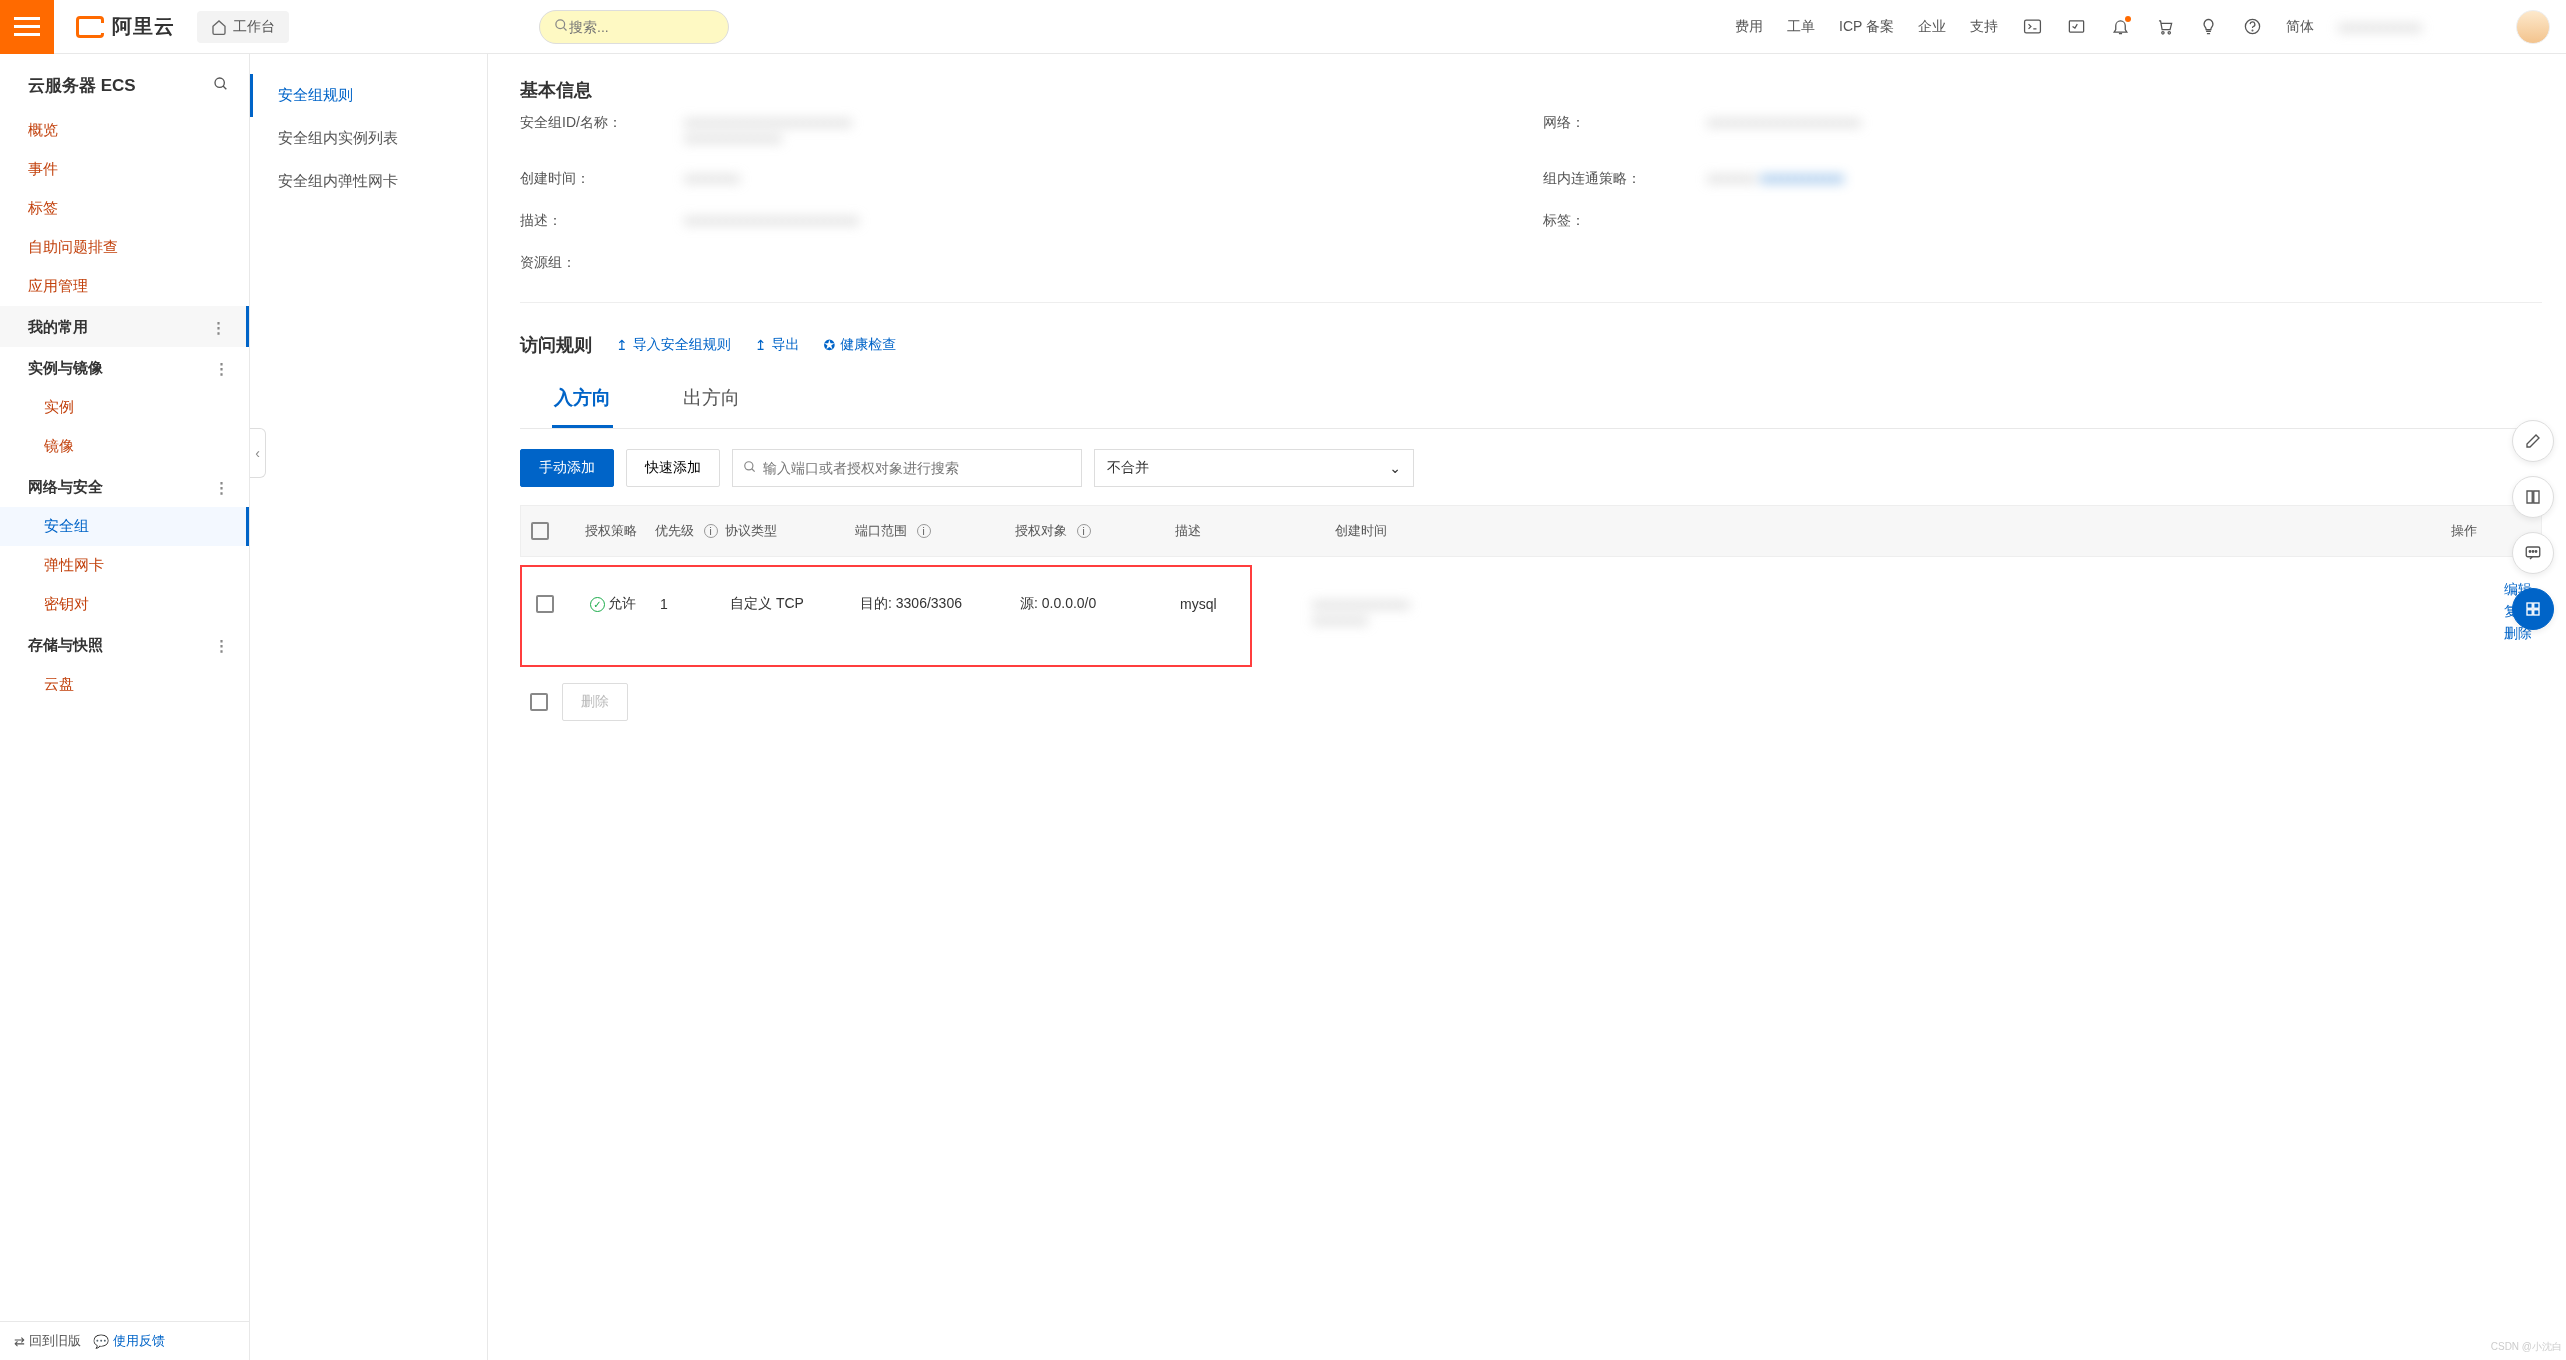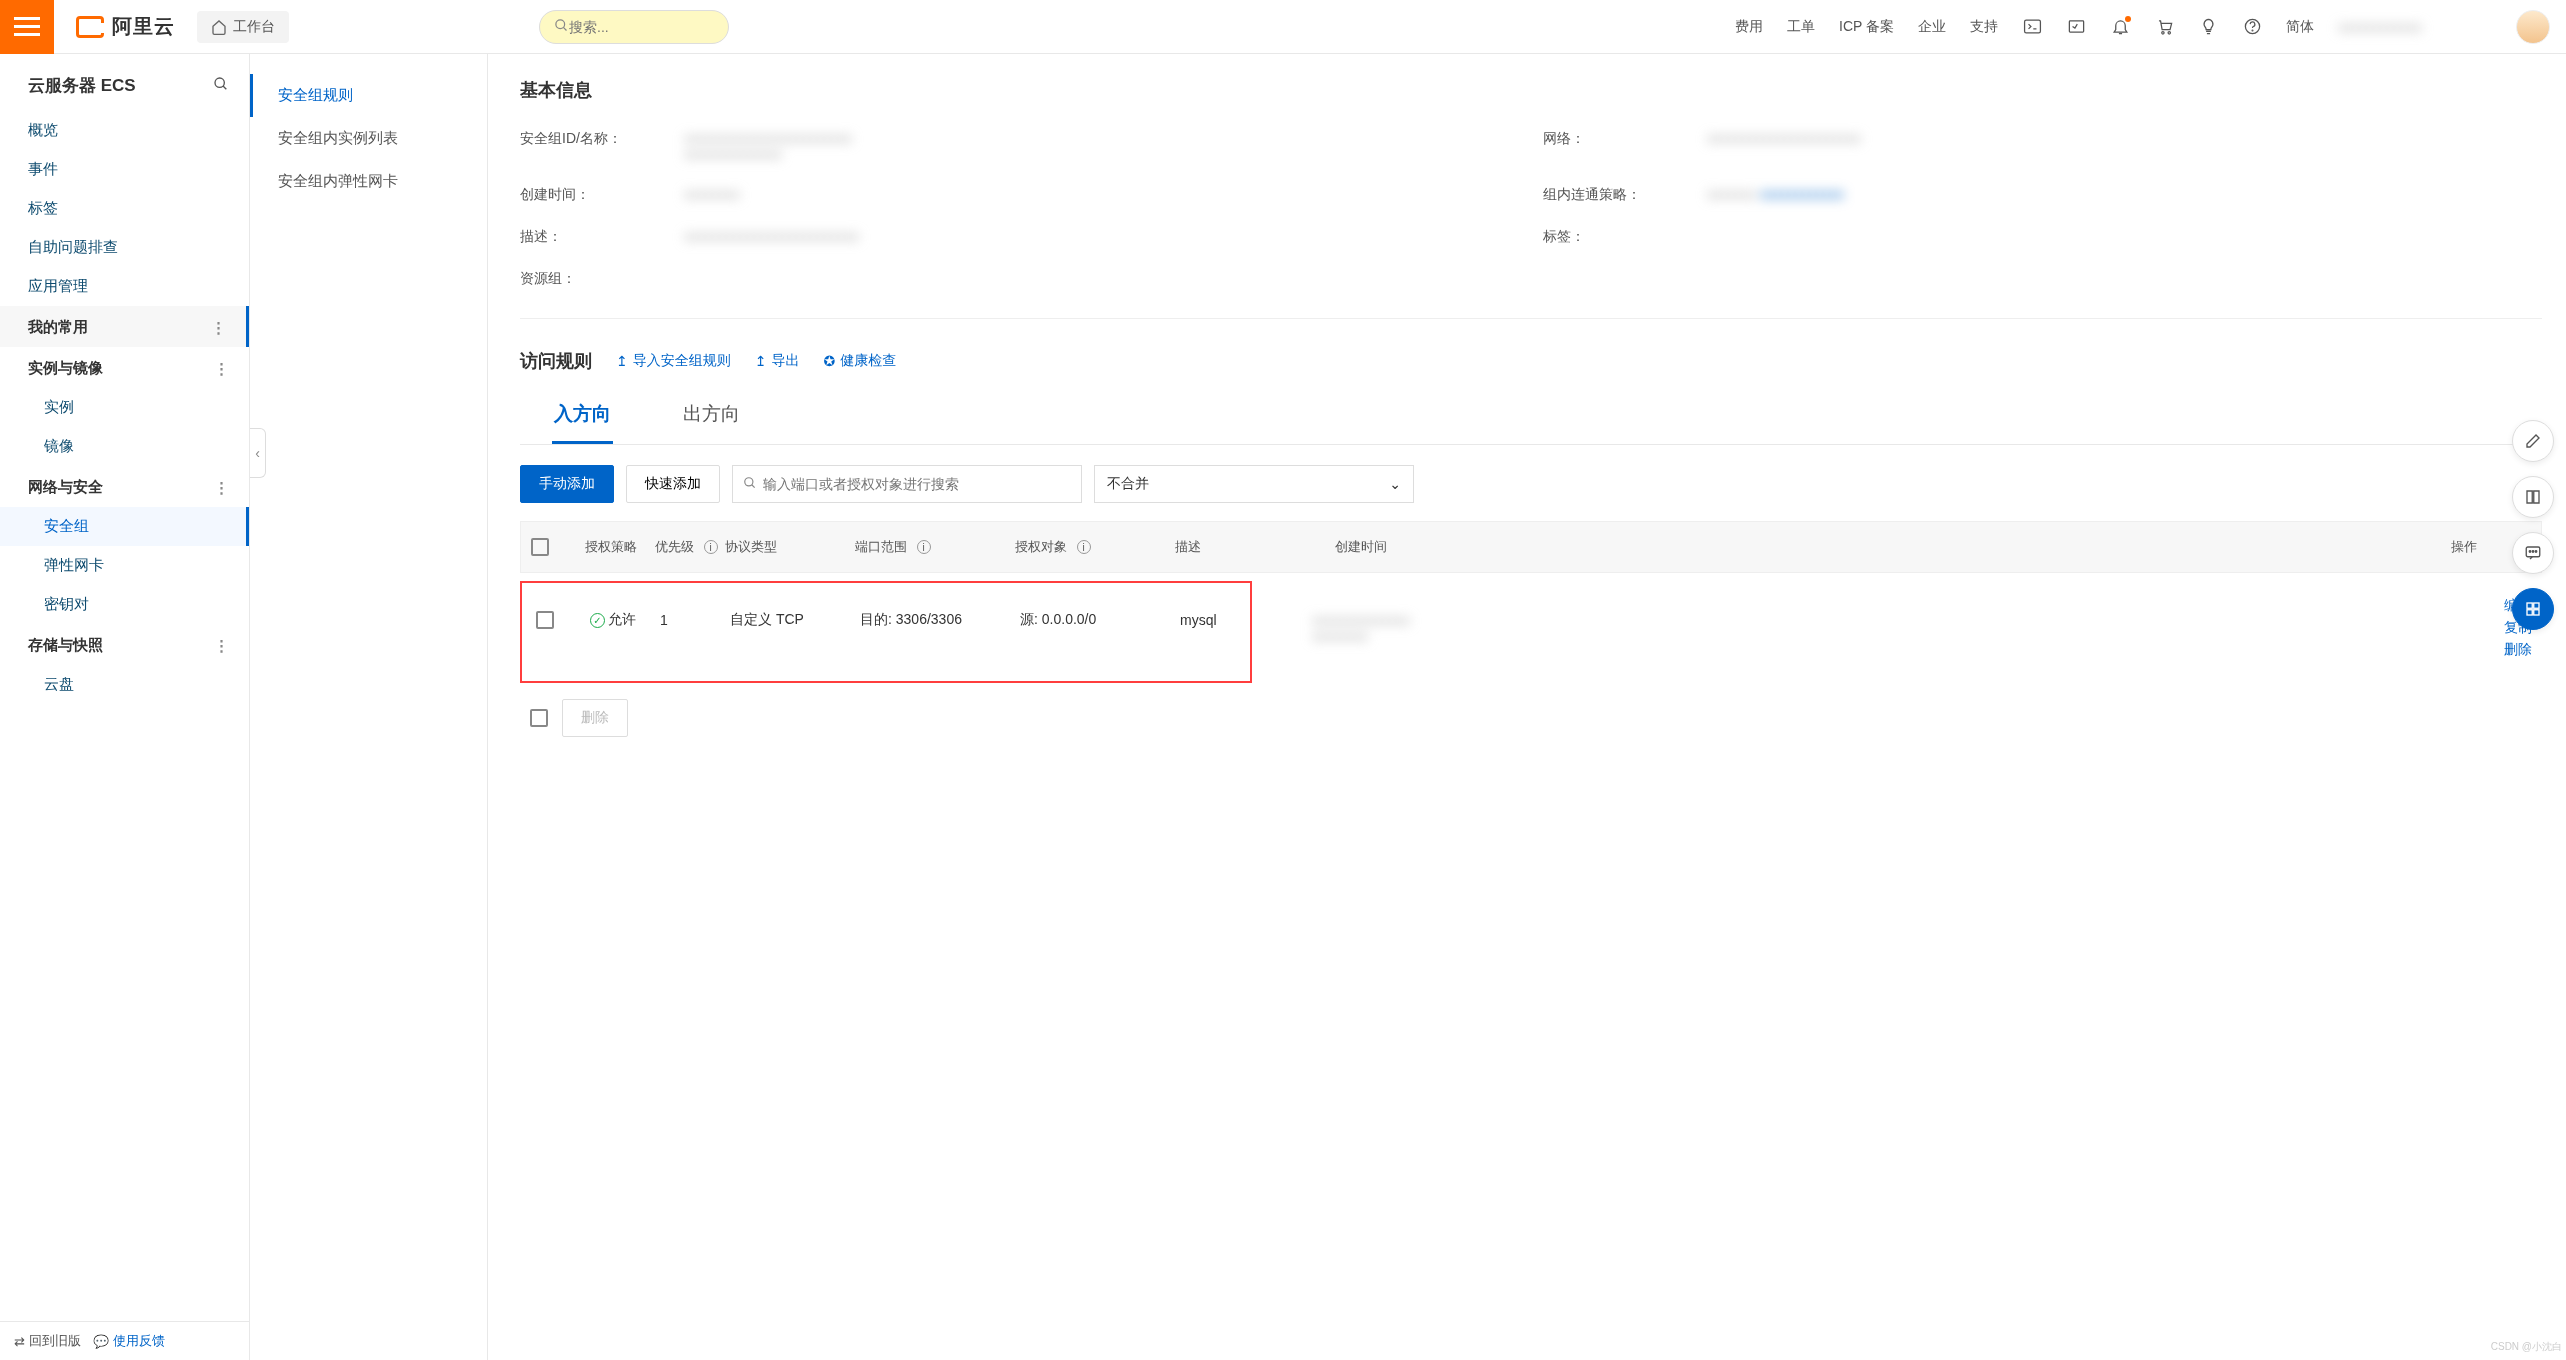--- a/index.html
+++ b/index.html
@@ -27,37 +27,37 @@
 .notif-dot { position: absolute; top: -1px; right: -1px; width: 6px; height: 6px; background: #ff6a00; border-radius: 50%; }
 .avatar { width: 34px; height: 34px; border-radius: 50%; background: linear-gradient(#fde9cc, #f3c38d); margin-left: 70px; border: 1px solid #eee; }
 .blurred-text { filter: blur(6px); color: #aaa; white-space: nowrap; }
 
 
 .layout { display: flex; height: calc(100vh - 54px); position: relative; }
 .sidebar1 { width: 250px; border-right: 1px solid #e8e8e8; overflow-y: auto; display: flex; flex-direction: column; }
 .sidebar1-header { display: flex; align-items: center; justify-content: space-between; padding: 20px 20px 14px 28px; }
 .sidebar1-title { font-size: 17px; font-weight: 700; }
 .sb1-section-title { padding: 12px 20px 10px 28px; font-weight: 700; font-size: 15px; display: flex; justify-content: space-between; align-items: center; }
-.sb1-item { padding: 10px 20px 10px 28px; color: #0c4a6e; cursor: pointer; font-size: 15px; }
+.sb1-item { padding: 10px 20px 10px 28px; color: #c2410c; cursor: pointer; font-size: 15px; }
 .sb1-item.sub { padding-left: 44px; }
 .sb1-item.active { background: #f3f8ff; color: #0064c8; border-right: 3px solid #0064c8; }
 .sb1-my-frequent { background: #f7f7f7; border-right: 3px solid #0064c8; }
 .more-dots { color: #888; cursor: pointer; }
 .footer-bar { margin-top: auto; border-top: 1px solid #e8e8e8; padding: 10px 14px; display: flex; align-items: center; gap: 12px; font-size: 13px; }
 .footer-link { color: #555; display: flex; align-items: center; gap: 4px; cursor: pointer; }
 .footer-link.blue { color: #0064c8; }
 
 .collapse-handle { position: absolute; left: 250px; top: 374px; width: 16px; height: 50px; border: 1px solid #ddd; border-left: none; border-radius: 0 6px 6px 0; background: #fff; display: flex; align-items: center; justify-content: center; cursor: pointer; color: #888; }
 
 .sidebar2 { width: 238px; border-right: 1px solid #e8e8e8; padding-top: 20px; }
 .sb2-item { padding: 12px 20px 12px 28px; color: #555; cursor: pointer; font-size: 15px; }
 .sb2-item.active { color: #0064c8; border-left: 3px solid #0064c8; padding-left: 25px; }
 
 .main { flex: 1; padding: 24px 24px 24px 32px; overflow-y: auto; position: relative; }
-.section-title { font-size: 18px; font-weight: 700; margin-bottom: 28px; }
+.section-title { font-size: 18px; font-weight: 700; margin-bottom: 12px; }
 .info-grid { display: grid; grid-template-columns: 140px 1fr 140px 1fr; row-gap: 22px; column-gap: 10px; margin-bottom: 30px; gap: 24px; }
 .info-label { color: #555; }
 .info-value.blurred { filter: blur(6px); color: #aaa; }
 .divider { border-top: 1px solid #eee; margin: 20px 0 30px 0; }
 
 .rules-header { display: flex; align-items: center; gap: 24px; margin-bottom: 18px; }
 .rules-header .section-title { margin-bottom: 0; }
 .action-link { color: #0064c8; cursor: pointer; display: flex; align-items: center; gap: 5px; }
 
 .tabs { display: flex; gap: 36px; border-bottom: 1px solid #e8e8e8; margin-bottom: 20px; }

